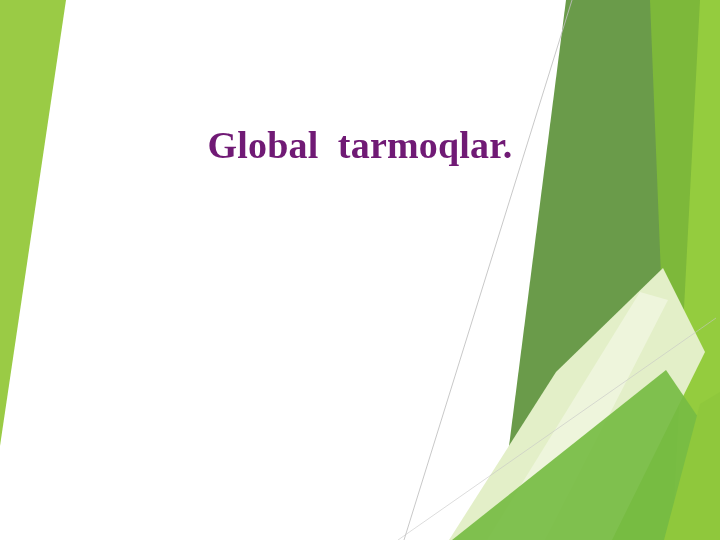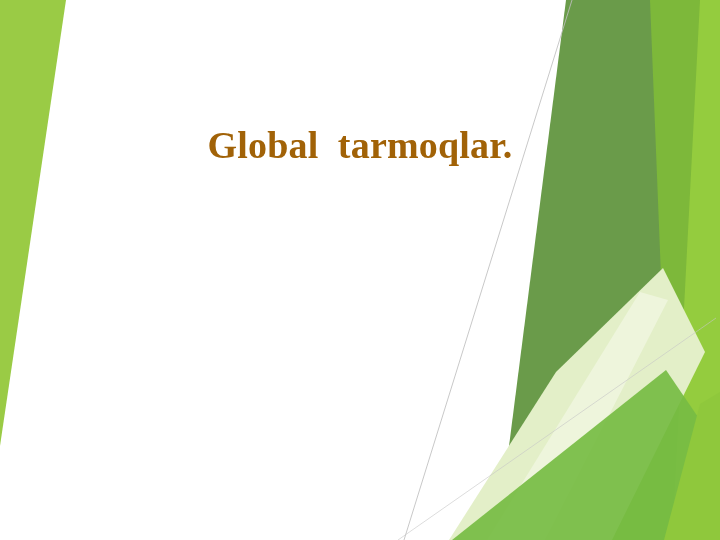--- a/index.html
+++ b/index.html
@@ -34,21 +34,21 @@
     z-index: 5;
   }
   #slide-title {
     display: inline-block;
     margin: 0;
     font-family: "Liberation Serif", "DejaVu Serif", serif;
     font-weight: bold;
     font-size: 38px;
     line-height: 46px;
     letter-spacing: 0.2px;
-    color: #a16207;
+    color: #701a75;
     white-space: pre;
   }
 </style>
 </head>
 <body>
 
 <div id="slide">
 
   <svg id="decor-layer" viewBox="0 0 720 540" preserveAspectRatio="none" xmlns="http://www.w3.org/2000/svg">
 

